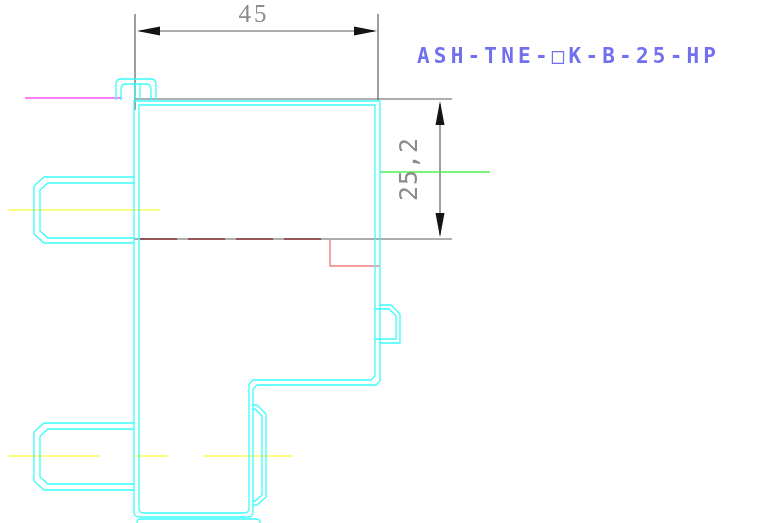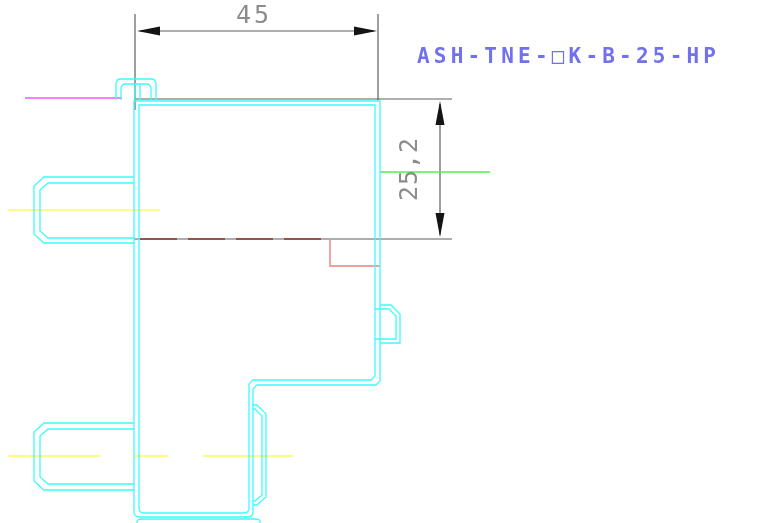--- a/index.html
+++ b/index.html
@@ -1,20 +1,20 @@
 <!DOCTYPE html>
 <html style="--canvas-bg: #FFFFFF; --cyan: #3CFCFC; --dim-line: #5E5E5E; --arrow: #141414; --dim-text: #8C8C8C; --label-blue: #7170EE; --magenta: #FB7EFB; --yellow: #FDFD82; --green: #50EF50; --red-light: #F08080; --red-dark: #8B3A3A;"><head>
 <meta charset="utf-8">
 <style>
   html,body{margin:0;padding:0;background:var(--canvas-bg,#fff);}
   #stage{position:relative;width:767px;height:523px;background:var(--canvas-bg,#fff);overflow:hidden;
          font-family:"DejaVu Sans Mono","Liberation Mono",monospace;}
   #cad{position:absolute;left:0;top:0;}
   .txt{position:absolute;white-space:nowrap;user-select:none;}
-  #dim-45{left:226px;top:0px;width:56px;text-align:center;font-size:25px;letter-spacing:3px;color:var(--dim-text);}
+  #dim-45{left:226px;top:0px;width:56px;text-align:center;font-size:25px;letter-spacing:3px;color:var(--dim-text);font-family:Liberation Serif, serif;}
   #dim-252{left:366px;top:155px;width:86px;height:28px;line-height:28px;text-align:center;
            font-size:25px;letter-spacing:1px;color:var(--dim-text);transform:rotate(-90deg);}
   #part-label{left:417px;top:44px;font-size:21px;letter-spacing:4.2px;color:var(--label-blue);font-weight:bold;}
   .cy{stroke:var(--cyan);fill:none;stroke-width:1.3;}
   .gy{stroke:var(--dim-line);fill:none;stroke-width:1.2;}
   .ar{fill:var(--arrow);stroke:none;}
   .mg{stroke:var(--magenta);fill:none;stroke-width:2;}
   .yl{stroke:var(--yellow);fill:none;stroke-width:2;}
   .gr{stroke:var(--green);fill:none;stroke-width:1.6;}
   .rl{stroke:var(--red-light);fill:none;stroke-width:1.4;}

